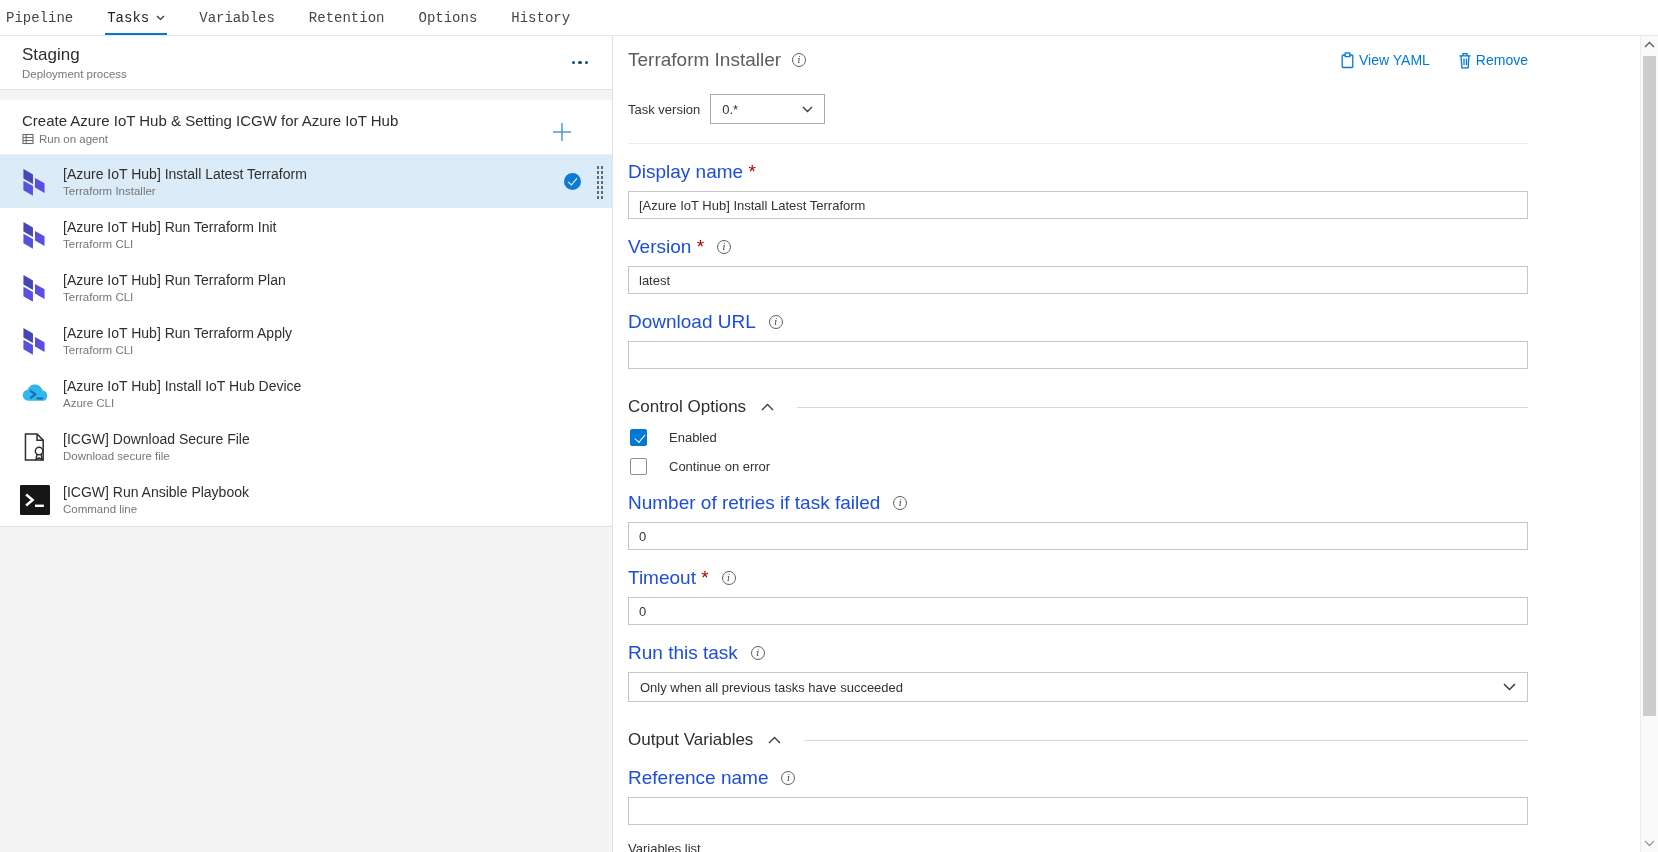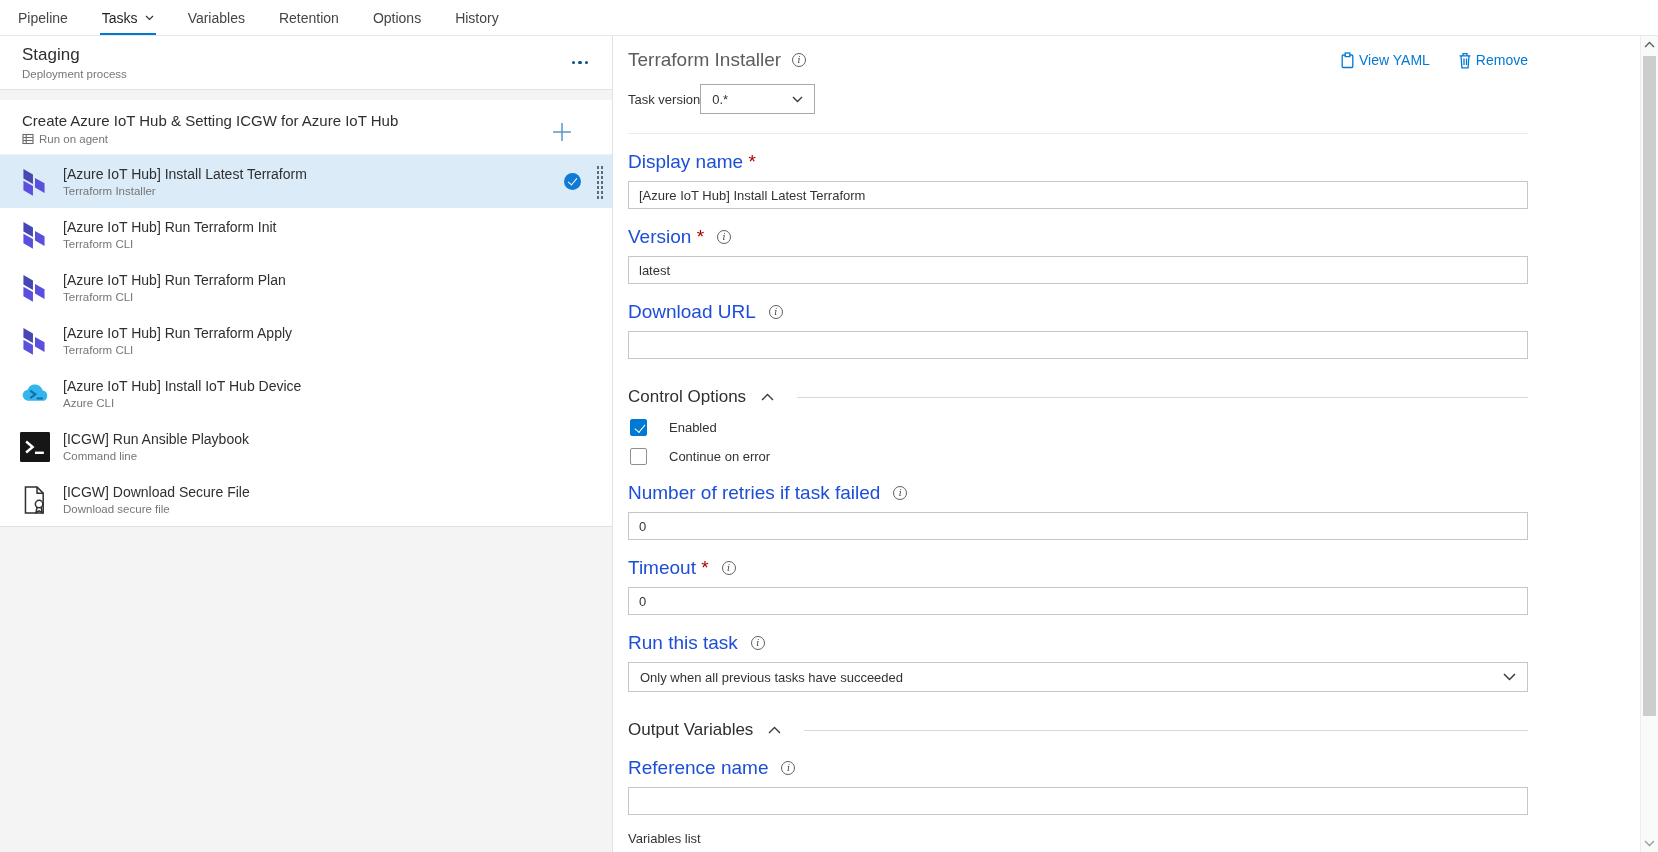--- a/index.html
+++ b/index.html
@@ -12,22 +12,22 @@
     --link-blue:#0078d4;
   }
   *{box-sizing:border-box;}
   html,body{margin:0;padding:0;}
   body{
     width:1658px;height:852px;overflow:hidden;position:relative;
     background:#fff;color:#333;
     font-family:"Liberation Sans",sans-serif;
   }
   
-  .topnav{height:36px;display:flex;align-items:center;padding-left:18px;gap:34px;
-    border-bottom:1px solid #e8e8e8;background:#fff;}
+  .topnav{height:36px;display:flex;align-items:center;padding-left:6px;gap:34px;
+    border-bottom:1px solid #e8e8e8;background:#fff;font-family:Liberation Mono, monospace;}
   .nav-item{font-size:14px;color:#454545;display:flex;align-items:center;gap:7px;
     height:100%;cursor:pointer;position:relative;}
   .nav-item.active{color:#1f1f1f;}
   .nav-item.active::after{content:"";position:absolute;left:-2px;right:-2px;bottom:0;height:2px;background:var(--accent);}
   
   .left-panel{position:absolute;top:36px;left:0;width:613px;bottom:0;
     background:#f4f4f4;border-right:1px solid #e2e2e2;}
   .stage-header{background:#fff;height:54px;display:flex;justify-content:space-between;
     align-items:center;padding:0 20px 0 22px;border-bottom:1px solid #e4e4e4;}
   .stage-title{font-size:17px;color:#2f2f2f;}
@@ -53,21 +53,21 @@
     background-image:radial-gradient(#5f6a74 1.1px,transparent 1.3px);
     background-size:4px 5px;cursor:grab;}
   
   .right-panel{position:absolute;top:36px;left:614px;right:18px;bottom:0;background:#fff;
     padding:0 112px 0 14px;overflow:hidden;}
   .detail-header{display:flex;justify-content:space-between;align-items:center;margin-top:13px;}
   .detail-title-wrap{display:flex;align-items:center;gap:11px;}
   .detail-title{font-size:19px;color:#5d5d5d;}
   .actions{display:flex;gap:28px;align-items:center;}
   .action{color:var(--link-blue);font-size:14px;display:flex;align-items:center;gap:4px;cursor:pointer;text-align:right;}
-  .tv-row{display:flex;align-items:center;gap:0;margin-top:13px;}
+  .tv-row{display:flex;align-items:center;gap:10px;margin-top:23px;}
   .tv-label{font-size:13px;color:#333;}
   .selectbox{height:30px;border:1px solid #a9a9a9;background:#fff;display:flex;align-items:center;
     justify-content:space-between;padding:0 11px;font-size:13px;color:#333;cursor:pointer;}
   .selectbox.narrow{width:115px;}
   .selectbox.wide{width:100%;border-color:#c6c6c6;margin-top:8px;}
   .divider{border-top:1px solid #eaeaea;margin-top:19px;}
   .flabel{display:flex;align-items:center;gap:13px;margin-top:17px;}
   .lbl{font-size:19px;color:#1d4ed8;}
   .required::after{content:" *";color:var(--required-red);}
   .tinput{width:100%;height:28px;border:1px solid #c6c6c6;margin-top:8px;display:block;
@@ -217,44 +217,44 @@
         </svg>
       </span>
       <div class="tmeta">
         <div class="ttitle">[Azure IoT Hub] Install IoT Hub Device</div>
         <div class="tsub">Azure CLI</div>
       </div>
     </div>
 
     <div class="task-row">
       <span class="ticon">
-        <svg width="30" height="30" viewBox="0 0 44 44">
-          <rect width="44" height="44" rx="2" fill="#161616"></rect>
-          <path d="M9 14l9.5 8L9 30" stroke="#fff" stroke-width="3.6" fill="none"></path>
-          <path d="M22 30.5h13" stroke="#fff" stroke-width="3.6" fill="none"></path>
-        </svg>
-      </span>
-      <div class="tmeta">
-        <div class="ttitle">[ICGW] Run Ansible Playbook</div>
-        <div class="tsub">Command line</div>
-      </div>
-    </div>
-
-    <div class="task-row">
-      <span class="ticon">
         <svg width="30" height="30" viewBox="0 0 44 44" fill="none" stroke="#2f2f2f" stroke-width="2.2">
           <path d="M8 3v38h26V12l-9-9H8z"></path>
           <path d="M25 3v9h9"></path>
           <circle cx="28" cy="28" r="5.5" fill="#fff"></circle>
           <path d="M25 32.5l-1.5 8 4.5-2.6 4.5 2.6-1.5-8"></path>
         </svg>
       </span>
       <div class="tmeta">
         <div class="ttitle">[ICGW] Download Secure File</div>
         <div class="tsub">Download secure file</div>
+      </div>
+    </div>
+
+    <div class="task-row">
+      <span class="ticon">
+        <svg width="30" height="30" viewBox="0 0 44 44">
+          <rect width="44" height="44" rx="2" fill="#161616"></rect>
+          <path d="M9 14l9.5 8L9 30" stroke="#fff" stroke-width="3.6" fill="none"></path>
+          <path d="M22 30.5h13" stroke="#fff" stroke-width="3.6" fill="none"></path>
+        </svg>
+      </span>
+      <div class="tmeta">
+        <div class="ttitle">[ICGW] Run Ansible Playbook</div>
+        <div class="tsub">Command line</div>
       </div>
     </div>
   </div>
 </aside>
 
 <section class="right-panel">
   <div class="detail-header">
     <div class="detail-title-wrap">
       <span class="detail-title">Terraform Installer</span>
       <span class="info-icon"></span>

